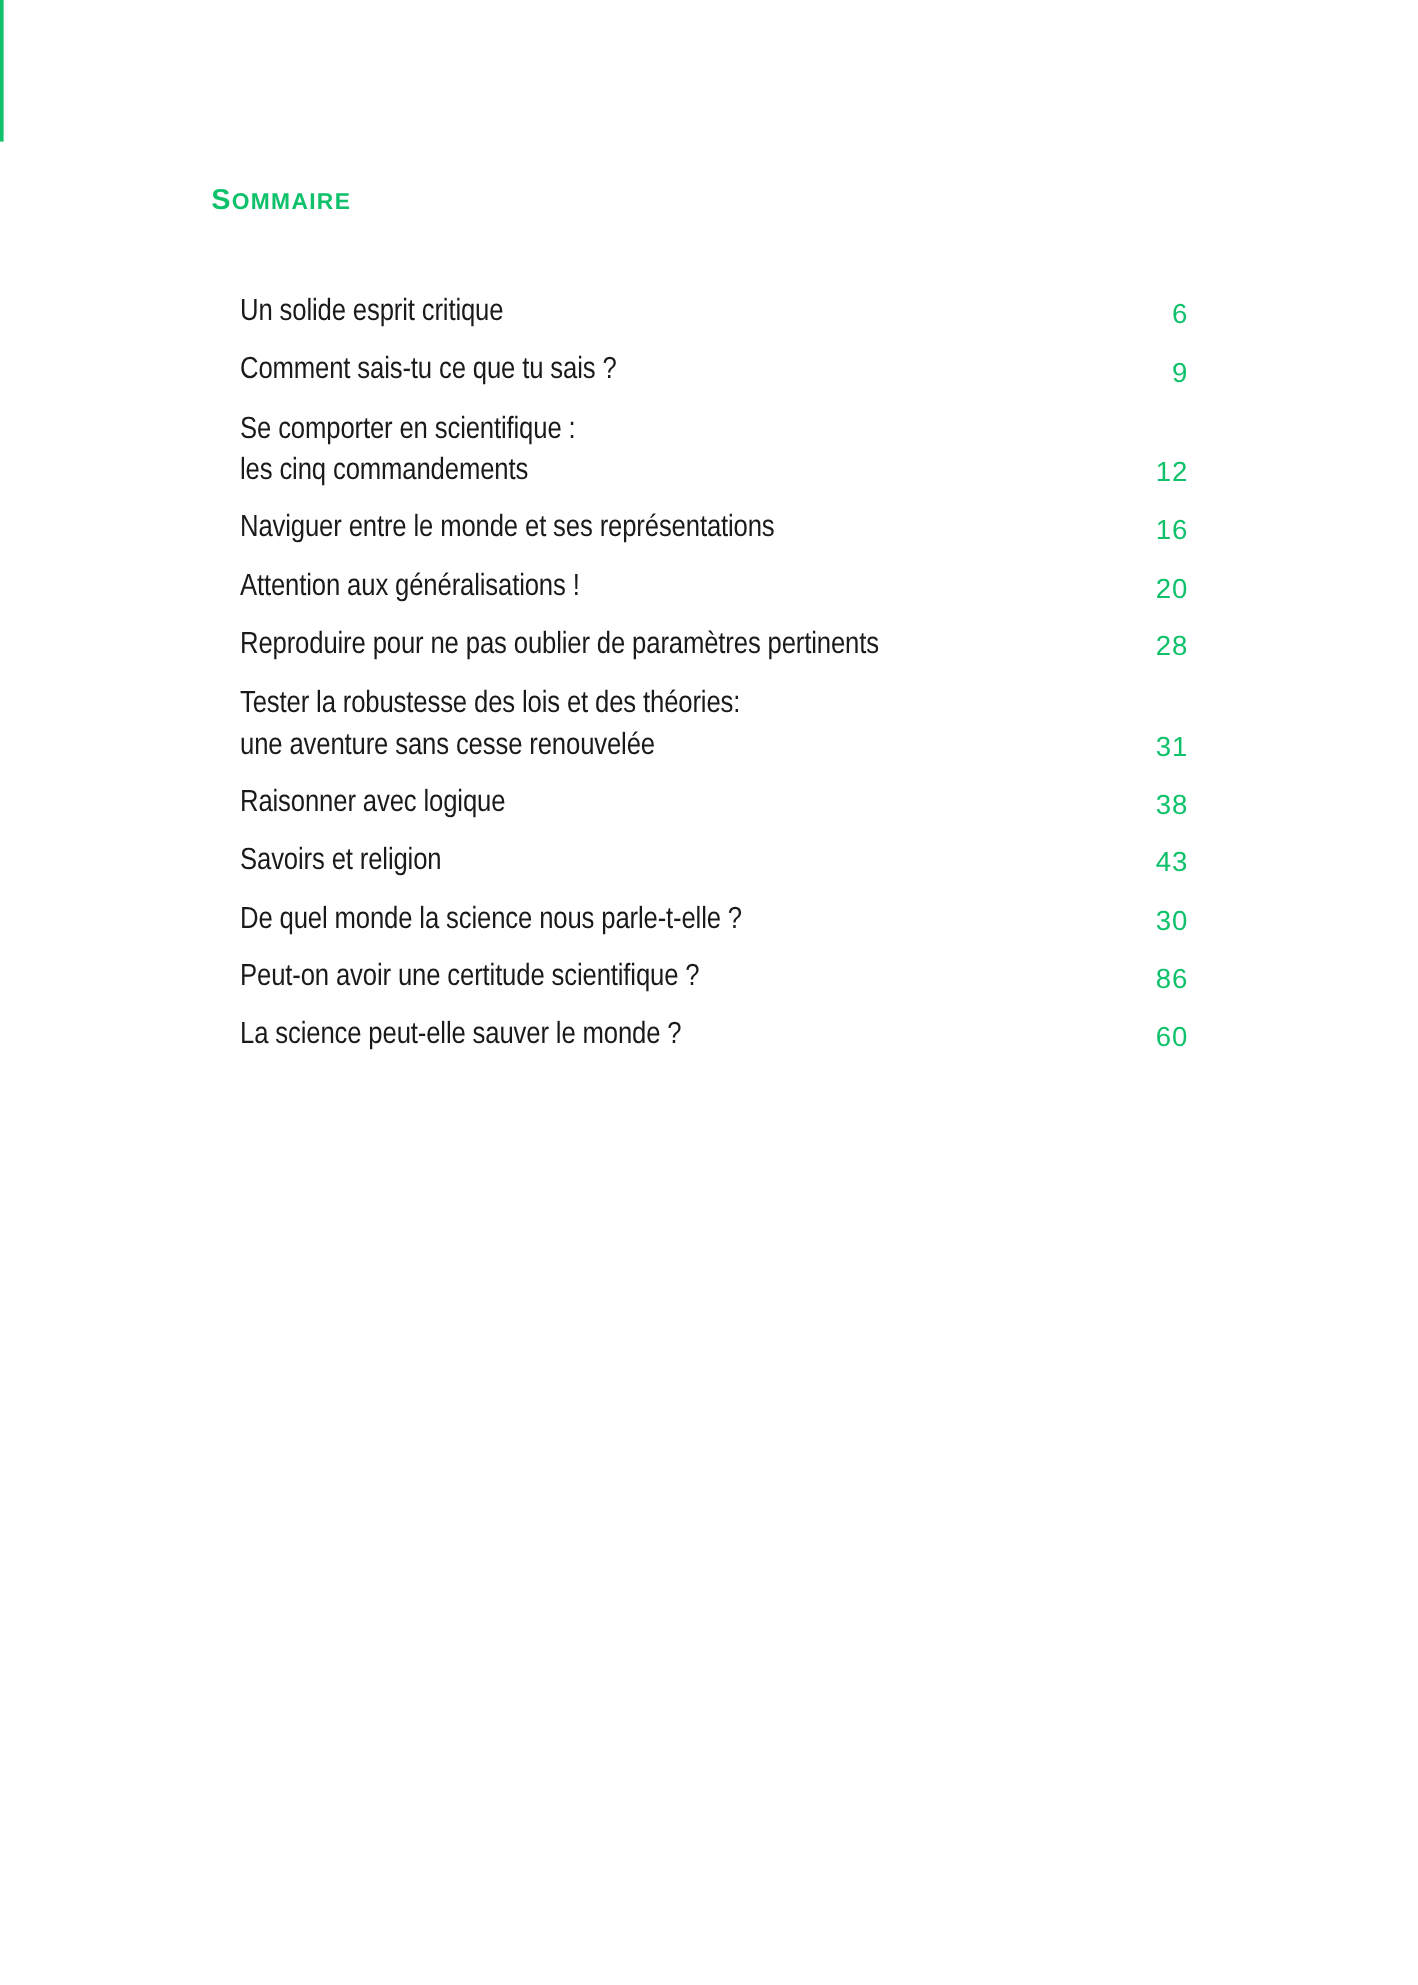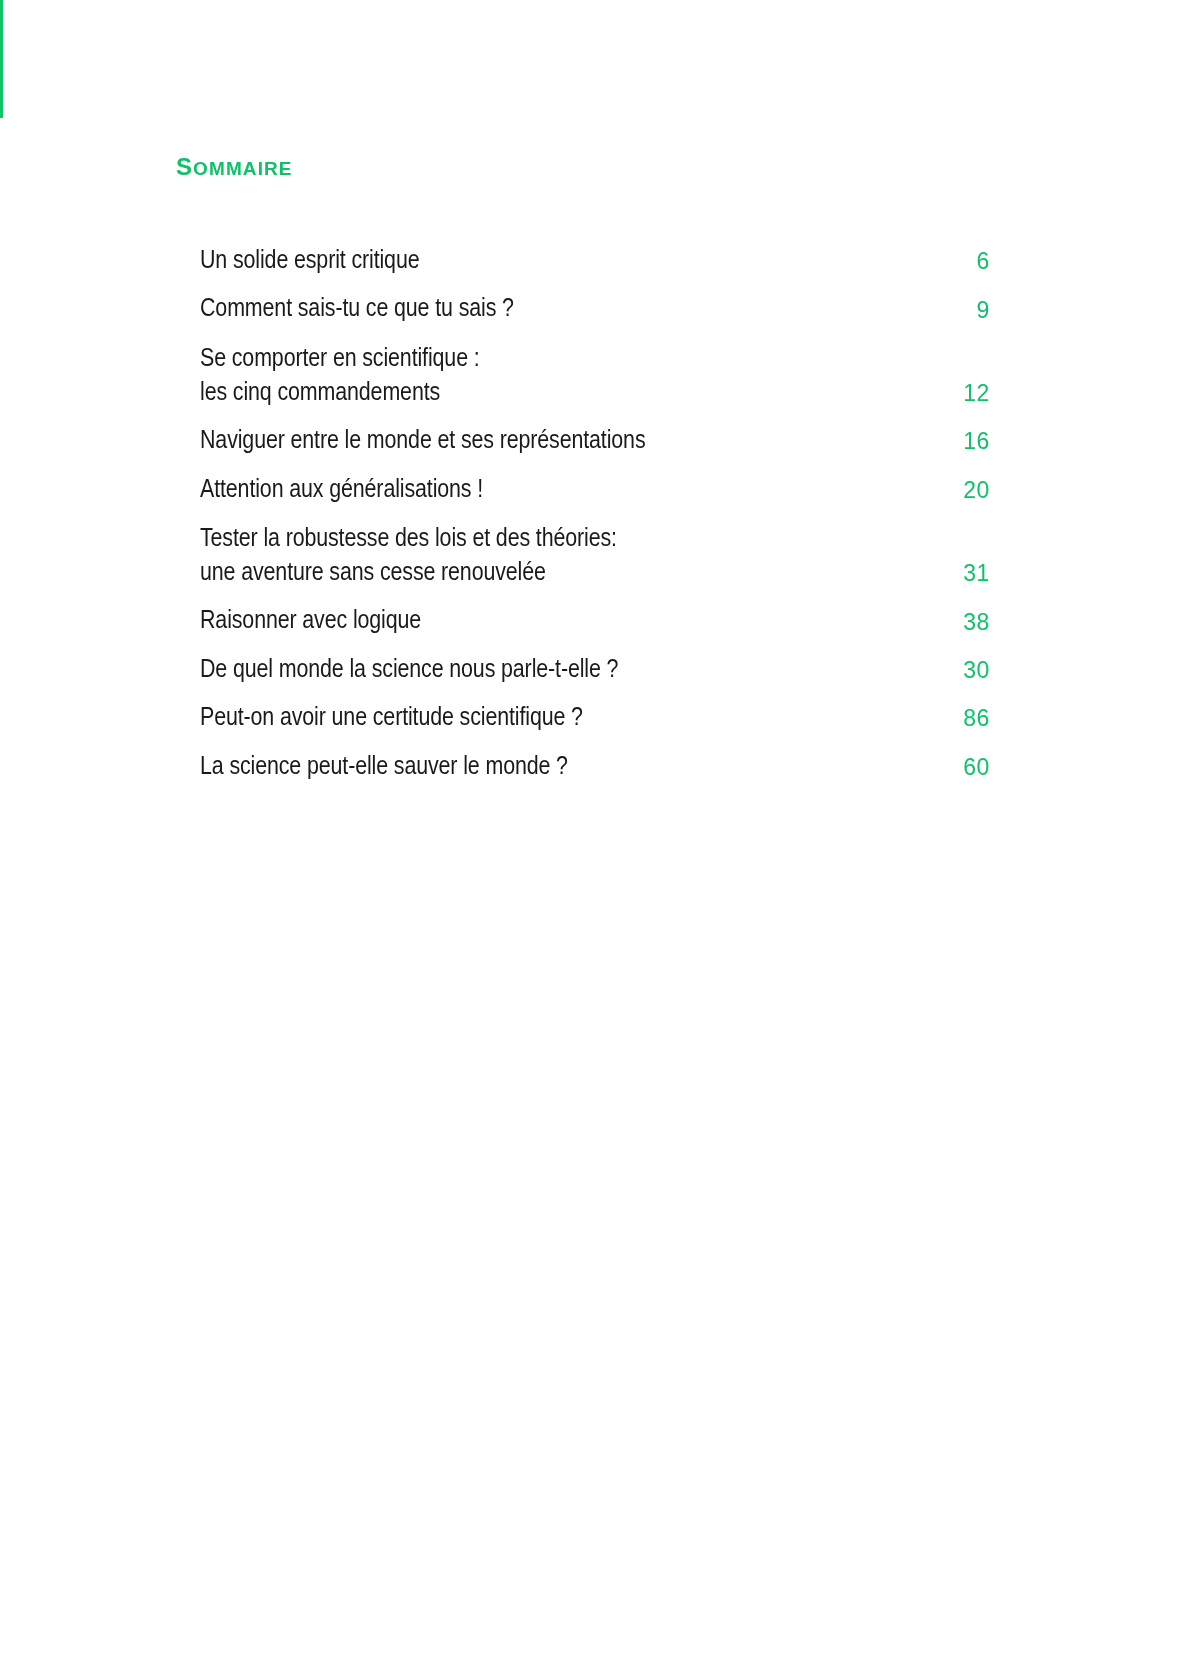--- a/index.html
+++ b/index.html
@@ -118,28 +118,36 @@
         <span class="page-num">12</span>
       </div>
       <div class="toc-entry">
         <span class="label">Naviguer entre le monde et ses représentations</span>
         <span class="page-num">16</span>
       </div>
       <div class="toc-entry">
         <span class="label">Attention aux généralisations !</span>
         <span class="page-num">20</span>
       </div>
+      <div class="toc-entry">
+        <span class="label">Reproduire pour ne pas oublier de paramètres pertinents</span>
+        <span class="page-num">28</span>
+      </div>
       <div class="toc-entry two-line">
         <span class="label">Tester la robustesse des lois et des théories:
 une aventure sans cesse renouvelée</span>
         <span class="page-num">31</span>
       </div>
       <div class="toc-entry">
         <span class="label">Raisonner avec logique</span>
         <span class="page-num">38</span>
+      </div>
+      <div class="toc-entry">
+        <span class="label">Savoirs et religion</span>
+        <span class="page-num">43</span>
       </div>
       <div class="toc-entry">
         <span class="label">De quel monde la science nous parle-t-elle ?</span>
         <span class="page-num">30</span>
       </div>
       <div class="toc-entry">
         <span class="label">Peut-on avoir une certitude scientifique ?</span>
         <span class="page-num">86</span>
       </div>
       <div class="toc-entry">

